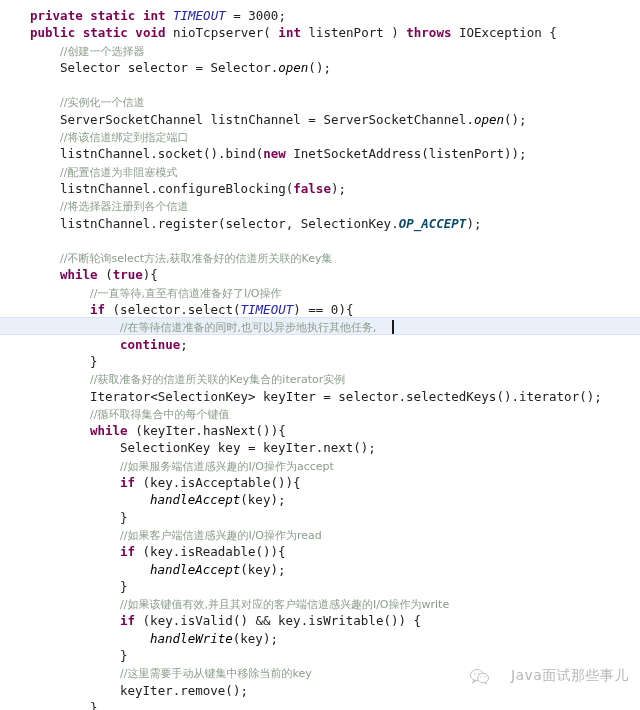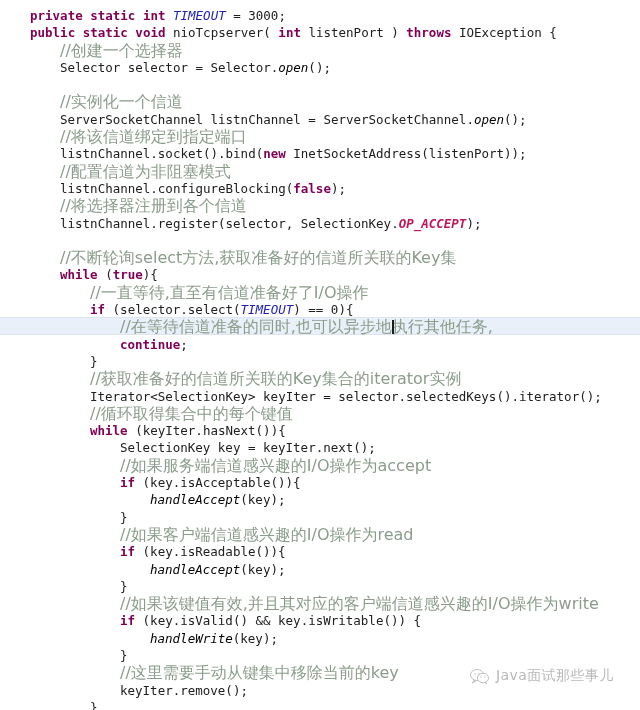--- a/index.html
+++ b/index.html
@@ -50,41 +50,41 @@
     padding-left: 30px;
     color: #000000;
     white-space: pre;
   }
 
   
   .t-plain    { color: #202020; }
   .t-keyword  { color: #7f0055; font-weight: bold; }
   .t-comment  { color: #8a9d8a; font-weight: normal;
                 font-family: "DejaVu Sans", "Liberation Sans", sans-serif;
-                font-size: 16px; }
+                font-size: 11px; }
   .t-field    { color: #2222bb; font-style: italic; }
-  .t-constant { color: #be185d; font-style: italic; font-weight: bold; }
+  .t-constant { color: #0c4a6e; font-style: italic; font-weight: bold; }
   .t-method   { color: #000000; font-style: italic; }
   .t-number   { color: #202020; }
 
   
   #caret {
     position: absolute;
     width: 1.5px;
     height: 14px;
     background: #1a1a1a;
     z-index: 3;
   }
 
   
   #watermark {
     position: absolute;
     display: flex;
     align-items: center;
-    gap: 7px;
+    gap: 22px;
     z-index: 2;
     opacity: 0.62;
     user-select: none;
   }
 
   #watermark .wm-text {
     font-family: "DejaVu Sans", "Liberation Sans", sans-serif;
     font-size: 14px;
     color: #8c8c8c;
     letter-spacing: 0.4px;

